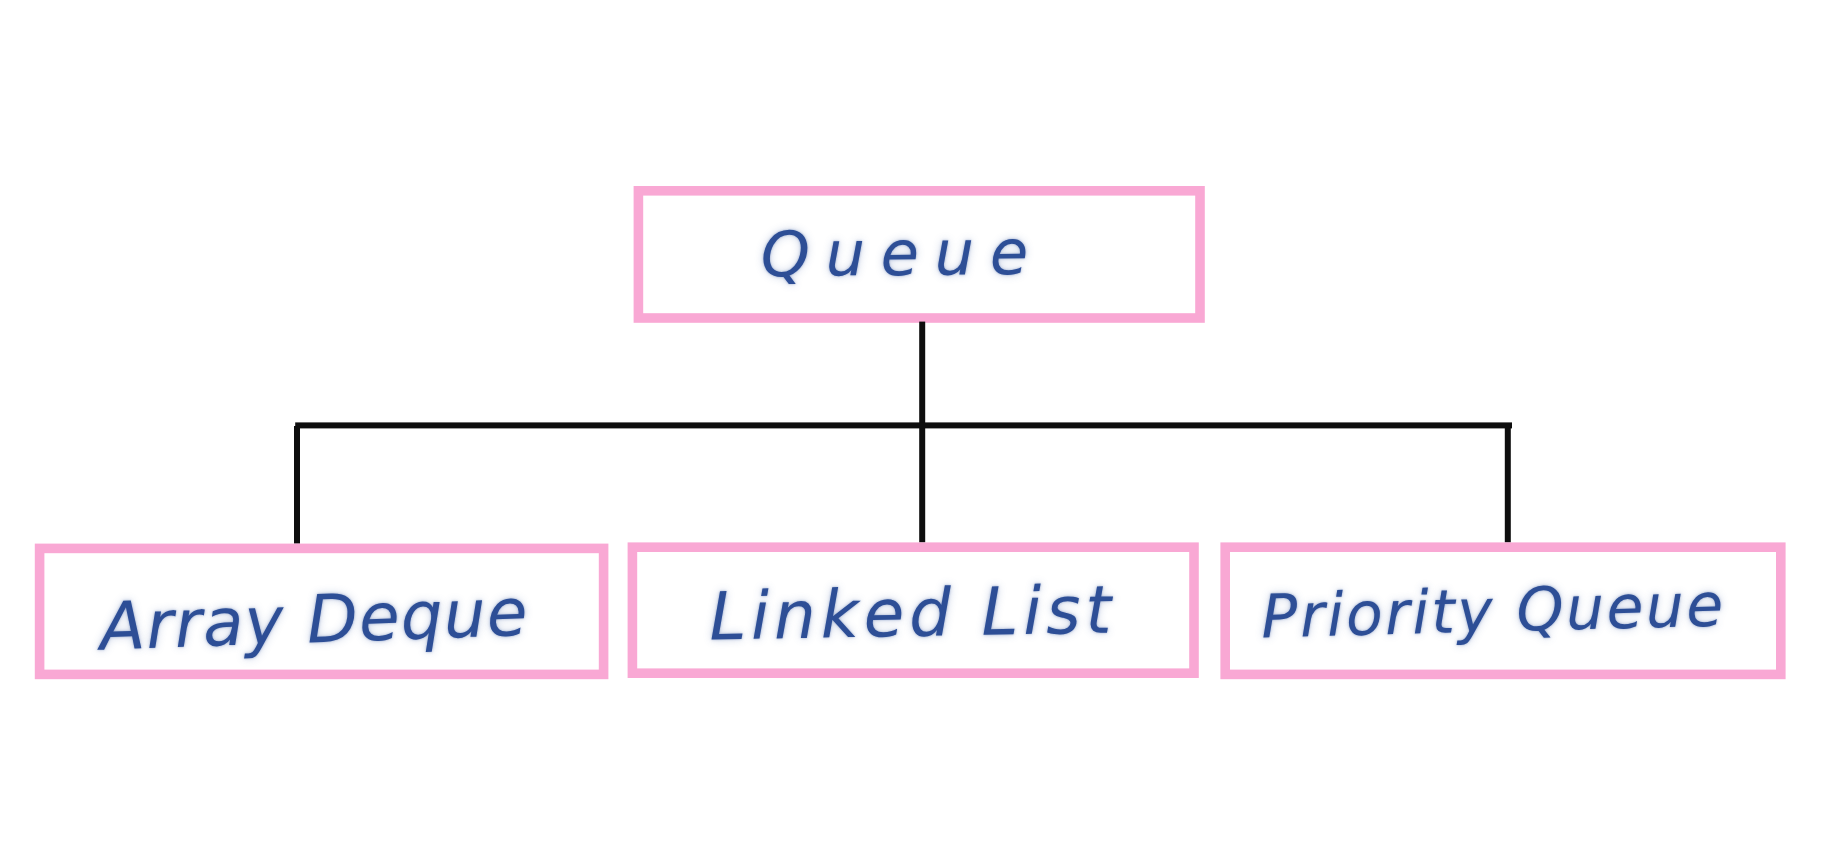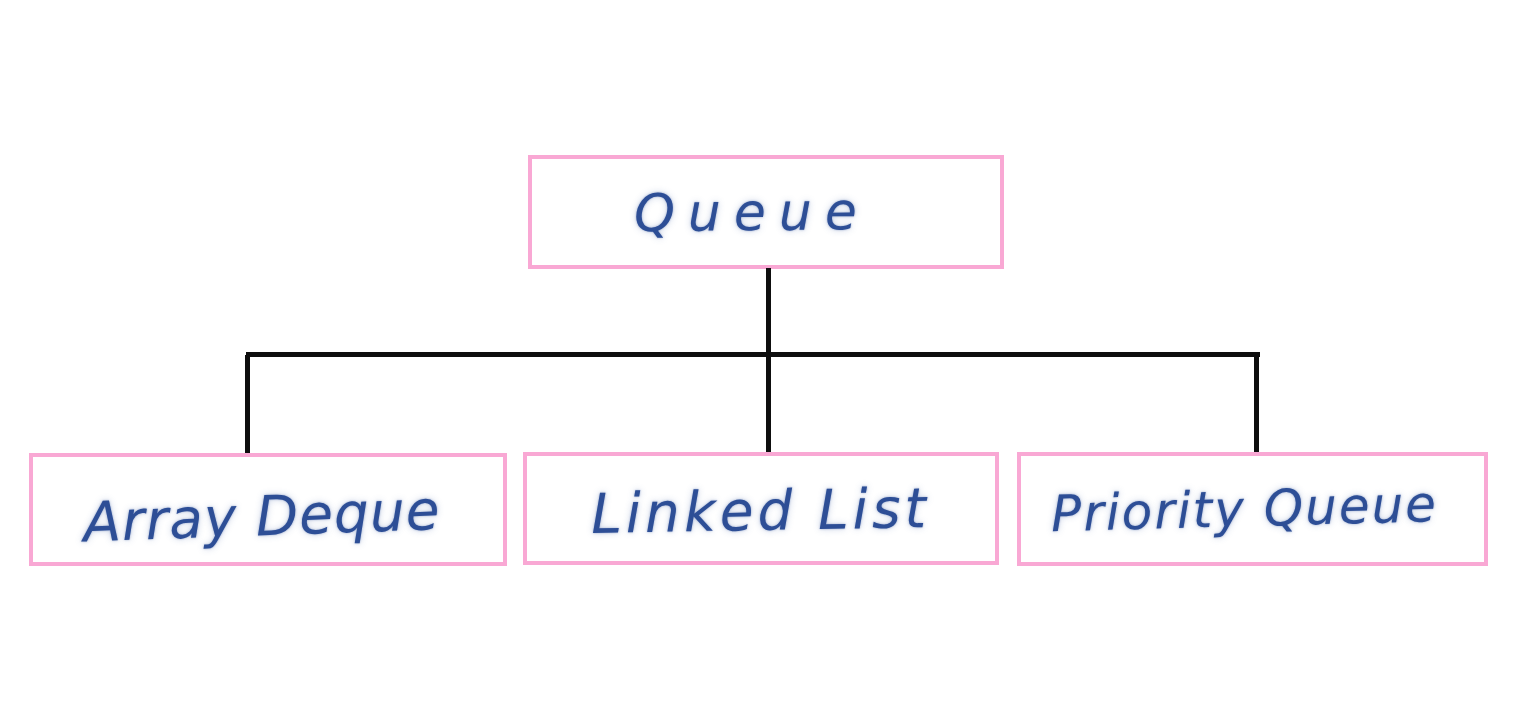--- a/index.html
+++ b/index.html
@@ -12,21 +12,21 @@
     font-family: "DejaVu Sans", sans-serif;
   }
   .canvas {
     position: relative;
     width: 1536px;
     height: 714px;
     background: #ffffff;
   }
   .node {
     position: absolute;
-    border: 4px solid #f9a8d4;
+    border: 8px solid #f9a8d4;
     background: #ffffff;
     box-sizing: border-box;
     display: flex;
     align-items: center;
     justify-content: center;
   }
   .node-queue        { left: 528px; top: 155px; width: 476px; height: 114px; }
   .node-array-deque  { left: 29px;  top: 453px; width: 478px; height: 113px; }
   .node-linked-list  { left: 523px; top: 452px; width: 476px; height: 113px; text-align: center; }
   .node-priority-queue { left: 1017px; top: 452px; width: 471px; height: 114px; }

